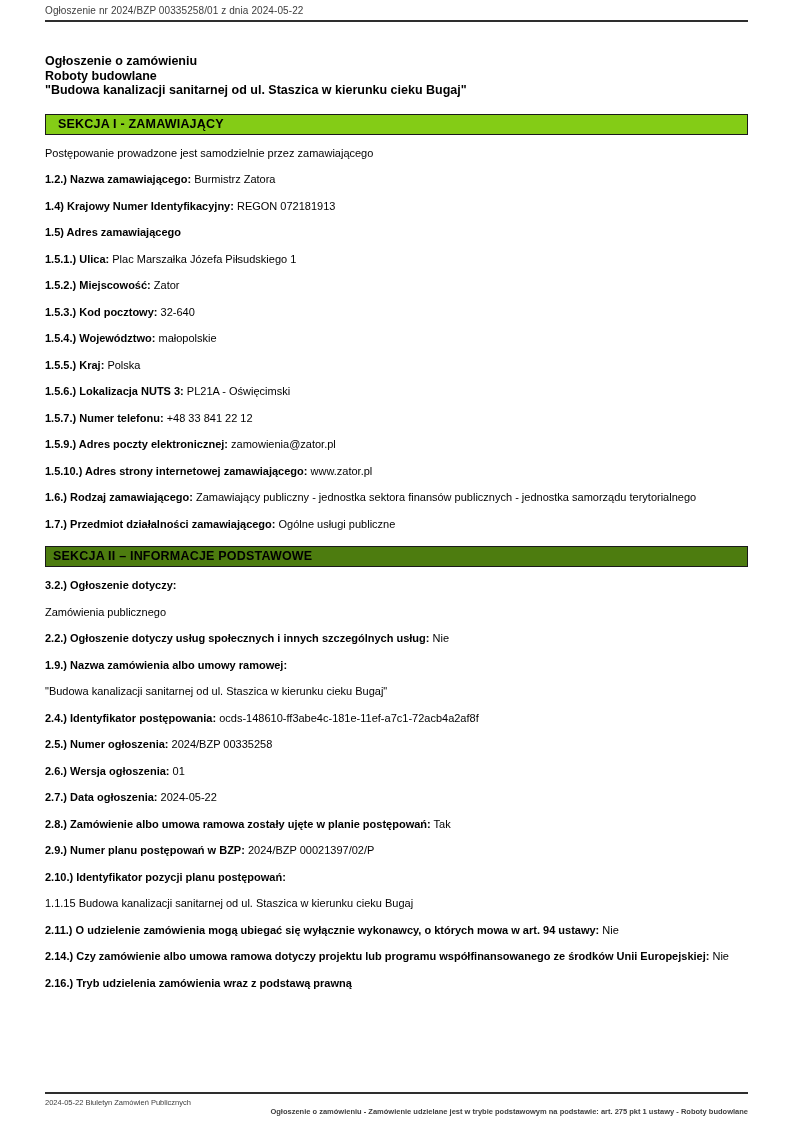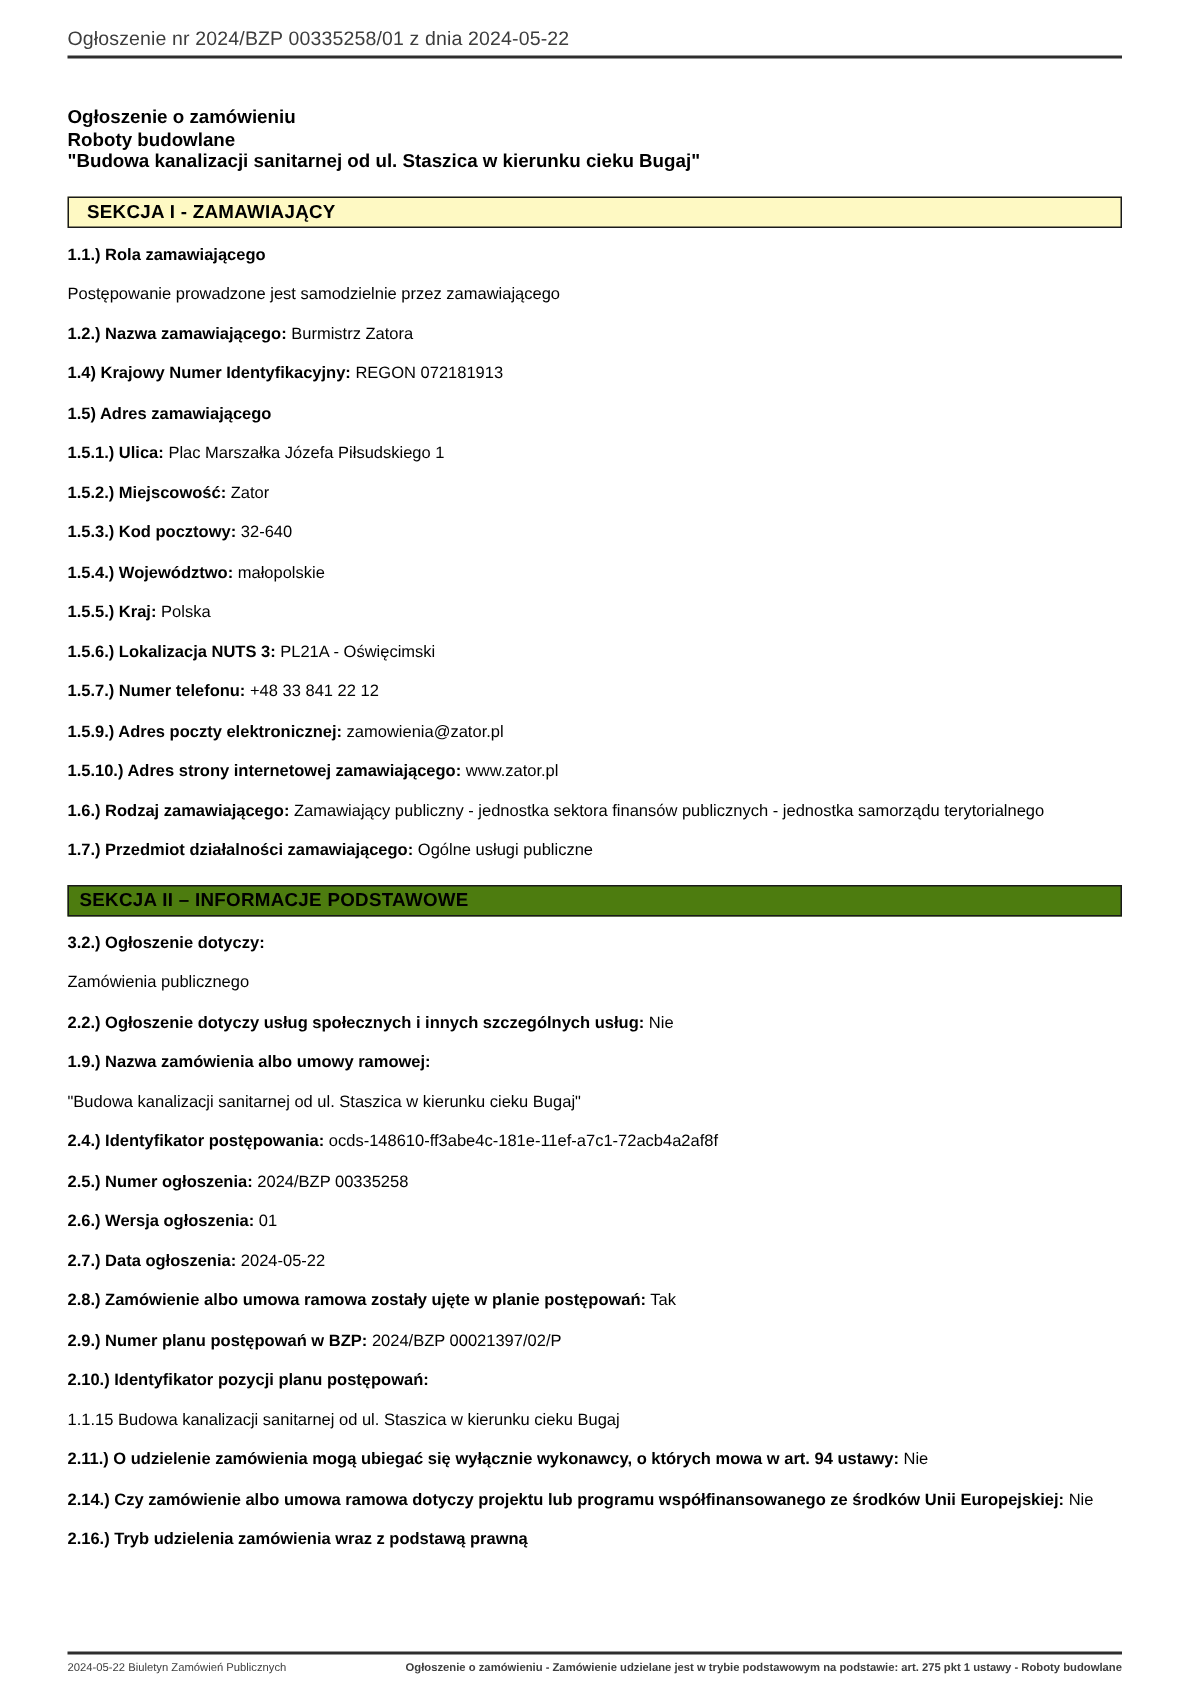--- a/index.html
+++ b/index.html
@@ -11,22 +11,22 @@
     font-family: "Liberation Sans", sans-serif;
     color: #000000;
     overflow: hidden;
   }
   .page {
     position: absolute;
     inset: 0;
     padding: 0 45px;
   }
   .topmeta {
-    padding-top: 18px;
-    font-size: 13px;
+    padding-top: 5px;
+    font-size: 10px;
     color: #3d3d3d;
     letter-spacing: 0.1px;
   }
   .rule {
     border: none;
     border-top: 2px solid #2e2e2e;
     height: 0;
   }
   .top-rule { margin-top: 4px; }
   .title-block {
@@ -59,41 +59,41 @@
     left: 45px;
     right: 45px;
     bottom: 7px;
   }
   .footer-row {
     display: flex;
     justify-content: space-between;
     margin-top: 4px;
     font-size: 7.5px;
     color: #3d3d3d;
+    flex-direction: column;
   }
   .footer-row .fr { text-align: right; font-weight: bold; }
 </style>
 </head>
 <body>
 
 <div class="page">
 
   <div class="topmeta">Ogłoszenie nr 2024/BZP 00335258/01 z dnia 2024-05-22</div>
 
   <div class="rule top-rule"></div>
 
   <div class="title-block">
     <div class="title-line">Ogłoszenie o zamówieniu</div>
     <div class="title-line">Roboty budowlane</div>
     <div class="title-line">"Budowa kanalizacji sanitarnej od ul. Staszica w kierunku cieku Bugaj"</div>
   </div>
 
   <div id="sections">
-      <div class="section-bar" style="background: #fef9c3; border-color: rgb(26, 26, 26); padding-left: 12px;">SEKCJA I - ZAMAWIAJĄCY</div>
-      <p class="line"><b>1.1.) Rola zamawiającego</b></p>
+      <div class="section-bar" style="background: #84cc16; border-color: rgb(26, 26, 26); padding-left: 12px;">SEKCJA I - ZAMAWIAJĄCY</div>
       <p class="line">Postępowanie prowadzone jest samodzielnie przez zamawiającego</p>
       <p class="line"><b>1.2.) Nazwa zamawiającego:</b> <span>Burmistrz Zatora</span></p>
       <p class="line"><b>1.4) Krajowy Numer Identyfikacyjny:</b> <span>REGON 072181913</span></p>
       <p class="line"><b>1.5) Adres zamawiającego</b></p>
       <p class="line"><b>1.5.1.) Ulica:</b> <span>Plac Marszałka Józefa Piłsudskiego 1</span></p>
       <p class="line"><b>1.5.2.) Miejscowość:</b> <span>Zator</span></p>
       <p class="line"><b>1.5.3.) Kod pocztowy:</b> <span>32-640</span></p>
       <p class="line"><b>1.5.4.) Województwo:</b> <span>małopolskie</span></p>
       <p class="line"><b>1.5.5.) Kraj:</b> <span>Polska</span></p>
       <p class="line"><b>1.5.6.) Lokalizacja NUTS 3:</b> <span>PL21A - Oświęcimski</span></p>

